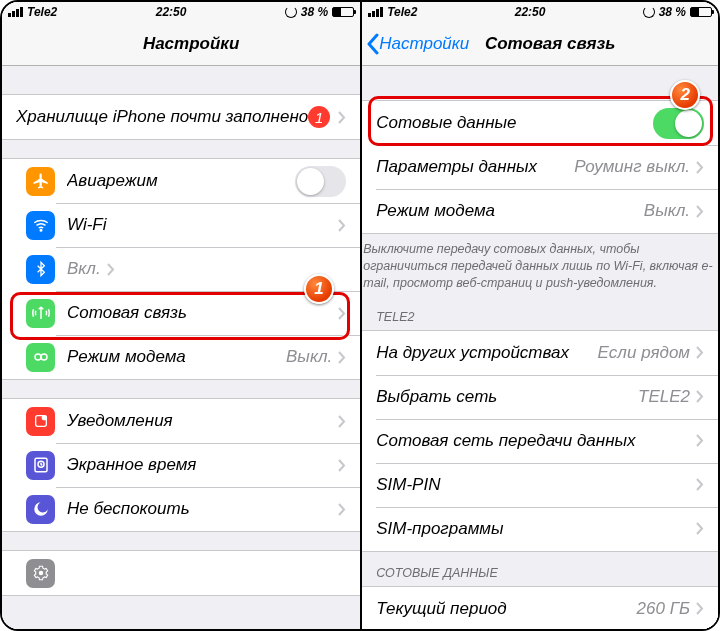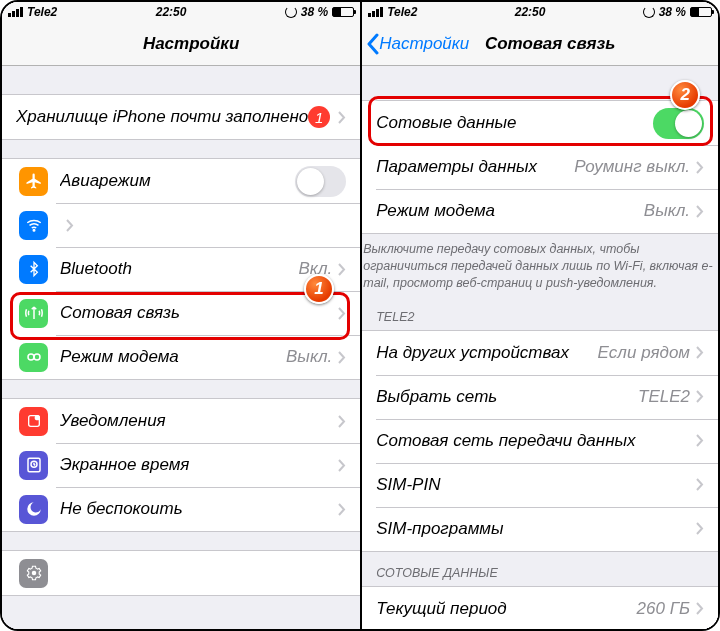--- a/index.html
+++ b/index.html
@@ -28,21 +28,21 @@
   .nav-title{font-size:17px;font-weight:600;}
   .back{position:absolute;left:4px;display:flex;align-items:center;color:#007aff;font-size:17px;}
   .back svg{width:13px;height:22px;}
 
   
   .group{background:#fff;border-top:1px solid #c8c7cc;border-bottom:1px solid #c8c7cc;margin-top:18px;}
   .group.first{margin-top:28px;}
   .group.tight{margin-top:0;}
   .row{display:flex;align-items:center;height:44px;padding:0 14px 0 14px;position:relative;background:#fff;}
   .row+.row::before{content:"";position:absolute;left:14px;right:0;top:0;height:1px;background:#c8c7cc;}
-  .row.withicon{padding-left:17px;}
+  .row.withicon{padding-left:24px;}
   .row.withicon+.row.withicon::before{left:54px;}
   .icon{width:29px;height:29px;border-radius:7px;margin-right:12px;display:flex;align-items:center;justify-content:center;color:#fff;flex-shrink:0;}
   .label{font-size:17px;color:#000;flex:1;white-space:nowrap;overflow:hidden;text-overflow:ellipsis;}
   .detail{font-size:17px;color:#8e8e93;margin-right:6px;}
   .chev{color:#c7c7cc;}
   .chev svg{width:8px;height:13px;display:block;}
   .badge{min-width:22px;height:22px;border-radius:11px;background:#ff3b30;color:#fff;font-size:15px;font-weight:500;display:flex;align-items:center;justify-content:center;margin-right:8px;padding:0 6px;}
   .switch{width:51px;height:31px;border-radius:16px;position:relative;transition:.2s;}
   .switch.off{background:#e5e5ea;}
   .switch.on{background:#4cd964;}
@@ -120,34 +120,34 @@
           </div>
           <div class="row withicon">
             <span class="icon c-blue">
               <svg width="18" height="18" viewBox="0 0 24 24" fill="none" stroke="#fff" stroke-width="2">
                 <path d="M3 9a15 15 0 0 1 18 0"></path>
                 <path d="M6 12.5a10 10 0 0 1 12 0"></path>
                 <path d="M9 16a5 5 0 0 1 6 0"></path>
                 <circle cx="12" cy="19" r="1" fill="#fff"></circle>
               </svg>
             </span>
+            <span class="label">Wi-Fi</span>
             <span class="detail"></span>
             <span class="chev">
               <svg viewBox="0 0 8 13">
                 <path d="M1 1l5 5.5L1 12" stroke="currentColor" stroke-width="2" fill="none"></path>
               </svg>
             </span>
           </div>
           <div class="row withicon">
             <span class="icon c-blue">
               <svg width="16" height="18" viewBox="0 0 24 24" fill="none" stroke="#fff" stroke-width="2">
                 <path d="M7 7l10 10-5 5V2l5 5L7 17"></path>
               </svg>
             </span>
-            <span class="label">Bluetooth</span>
             <span class="detail">Вкл.</span>
             <span class="chev">
               <svg viewBox="0 0 8 13">
                 <path d="M1 1l5 5.5L1 12" stroke="currentColor" stroke-width="2" fill="none"></path>
               </svg>
             </span>
           </div>
           <div class="row withicon">
             <span class="icon c-green">
               <svg width="18" height="18" viewBox="0 0 24 24" fill="none" stroke="#fff" stroke-width="2">

